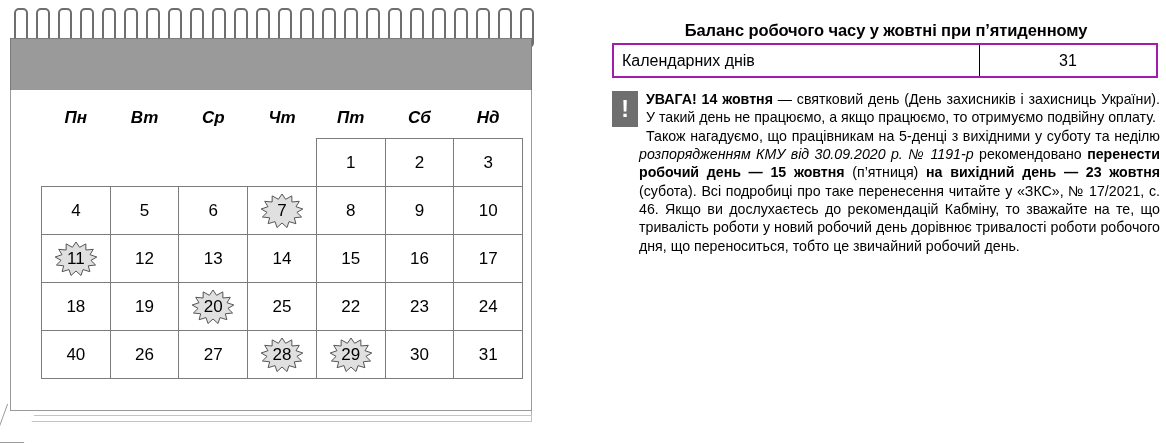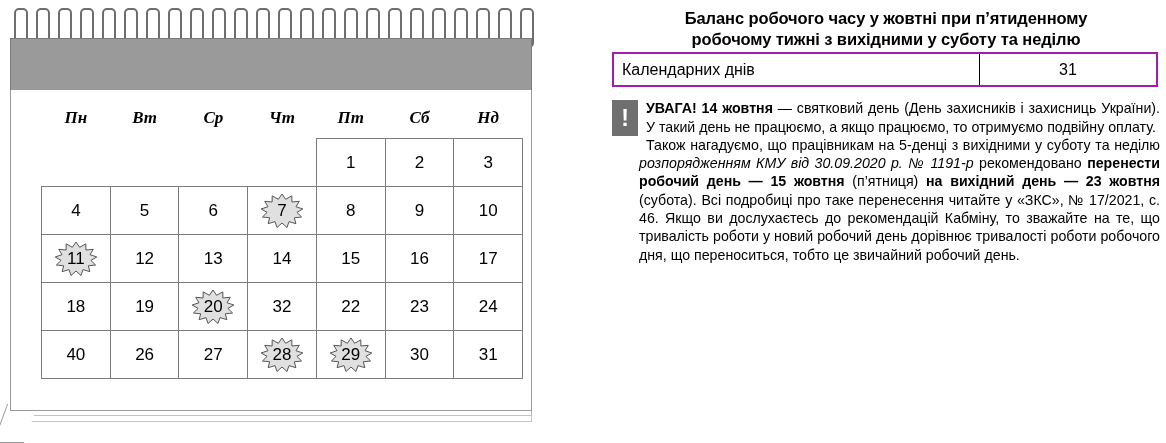--- a/index.html
+++ b/index.html
@@ -101,21 +101,20 @@
     width: 482px;
   }
   table.cal th {
     font-style: italic;
     font-weight: bold;
     font-size: 17px;
     padding: 6px 0 10px 0;
     text-align: center;
     border: none;
     width: 68.85px;
-    font-family: Liberation Serif, serif;
   }
   table.cal td {
     border: 1px solid #7c7c7c;
     height: 47px;
     text-align: center;
     vertical-align: middle;
     font-size: 17px;
     padding: 0;
   }
   table.cal td.empty {
@@ -146,21 +145,21 @@
     left: 612px;
     top: 0;
     width: 548px;
     height: 443px;
   }
   .headline {
     font-size: 16.5px;
     font-weight: bold;
     text-align: center;
     line-height: 1.28;
-    padding-top: 8px;
+    padding-top: 20px;
     letter-spacing: -0.1px;
   }
   table.summary {
     margin-top: 2px;
     border-collapse: collapse;
     width: 546px;
     border: 2px solid #a21caf;
   }
   table.summary td {
     border: 1px solid #000;
@@ -289,21 +288,21 @@
               <td>15</td>
               <td>16</td>
               <td>17</td>
             </tr>
             <tr>
               <td>18</td>
               <td>19</td>
               <td><span class="starburst"><svg width="44" height="36" viewBox="0 0 44 36">
                     <polygon points="22.0,1.0 25.6,6.3 31.8,2.9 31.9,9.0 39.3,8.3 36.0,13.7 42.8,16.0 36.9,19.4 41.6,24.0 34.3,24.8 35.9,30.7 29.0,28.6 27.0,34.5 22.0,30.0 17.0,34.5 15.0,28.6 8.1,30.7 9.7,24.8 2.4,24.0 7.1,19.4 1.2,16.0 8.0,13.7 4.7,8.3 12.1,9.0 12.2,2.9 18.4,6.3" fill="#e0e0e0" stroke="#555" stroke-width="1"></polygon>
                   </svg><span>20</span></span></td>
-              <td>32</td>
+              <td>25</td>
               <td>22</td>
               <td>23</td>
               <td>24</td>
             </tr>
             <tr>
               <td>40</td>
               <td>26</td>
               <td>27</td>
               <td><span class="starburst"><svg width="44" height="36" viewBox="0 0 44 36">
                     <polygon points="22.0,1.0 25.6,6.3 31.8,2.9 31.9,9.0 39.3,8.3 36.0,13.7 42.8,16.0 36.9,19.4 41.6,24.0 34.3,24.8 35.9,30.7 29.0,28.6 27.0,34.5 22.0,30.0 17.0,34.5 15.0,28.6 8.1,30.7 9.7,24.8 2.4,24.0 7.1,19.4 1.2,16.0 8.0,13.7 4.7,8.3 12.1,9.0 12.2,2.9 18.4,6.3" fill="#e0e0e0" stroke="#555" stroke-width="1"></polygon>
@@ -315,21 +314,20 @@
               <td>31</td>
             </tr>
           </tbody>
       </table>
     </div>
   </div>
 
   <div class="right-block">
     <div class="headline">
       <div>Баланс робочого часу у жовтні при п’ятиденному</div>
-      <div>робочому тижні з вихідними у суботу та неділю</div>
     </div>
 
     <table class="summary">
       <tbody>
         <tr>
           <td class="label">Календарних днів</td>
           <td class="value">31</td>
         </tr>
       </tbody>
     </table>

